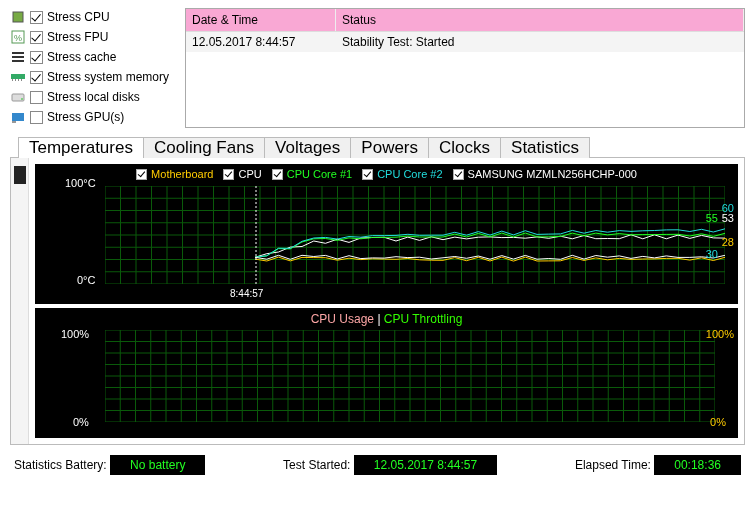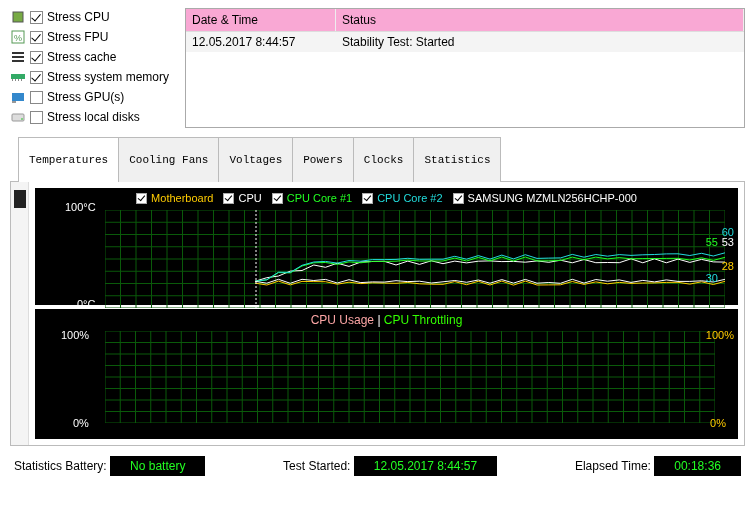--- a/index.html
+++ b/index.html
@@ -14,28 +14,28 @@
   .opt-label { font-size: 12px; }
   .log-table { flex: 1; border: 1px solid #aaa; background: #fff; }
   .log-header { display: flex; border-bottom: 1px solid #ddd; background: #f9a8d4; }
   .log-header div { padding: 4px 6px; border-right: 1px solid #eee; }
   .lh-date { width: 150px; }
   .lh-status { flex: 1; }
   .log-row { display: flex; background: #f4f4f4; }
   .log-row div { padding: 3px 6px; }
   .log-body { height: 90px; }
   .tabs-row { display: flex; margin: 8px 0 0 18px; position: relative; top:1px; }
-  .tab { padding: 16px 10px; border: 1px solid #bbb; border-bottom: none; background: #f0f0f0; margin-right: -1px; font-size: 11px; font-family: Liberation Mono, monospace; }
+  .tab { padding: 0 10px; border: 1px solid #bbb; border-bottom: none; background: #f0f0f0; margin-right: -1px; font-size: 17px; }
   .tab.active { background: #fff; }
   .chart-zone { margin: 0 10px; border: 1px solid #bbb; padding: 0; }
   .sidebar-strip { width: 18px; background: #f4f4f4; border-right: 1px solid #ddd; position: relative; }
   .sidebar-strip .dark { position: absolute; top: 8px; left: 3px; width: 12px; height: 18px; background: #222; }
   .chart-wrap { display: flex; }
   .chart-area { flex: 1; }
-  .chart1 { background: #000; margin: 6px 6px 4px 6px; height: 117px; position: relative; }
+  .chart1 { background: #000; margin: 6px 6px 4px 6px; height: 140px; position: relative; }
   .chart2 { background: #000; margin: 0 6px 6px 6px; height: 130px; position: relative; }
   .legend-row { display: flex; gap: 10px; justify-content: center; align-items: center; padding: 4px 0; font-size: 11px; color: #fff; }
   .leg-item { display: inline-flex; align-items: center; gap: 4px; }
   .leg-cb { width: 11px; height: 11px; border: 1px solid #aaa; background: #fff; display:inline-flex; align-items:center; justify-content:center;}
   .leg-cb::after{content:''; width:6px; height:3px; border-left:1.5px solid #000; border-bottom:1.5px solid #000; transform:rotate(-50deg) translate(0.5px,-0.5px);}
   .axis-label { position: absolute; color: #fff; font-size: 11px; }
   .y100 { left: 30px; top: 13px; }
   .y0 { left: 42px; top: 110px; }
   .yl100 { left: 26px; top: 20px; }
   .yl0 { left: 38px; top: 108px; }
@@ -97,36 +97,36 @@
             <rect x="8" y="10" width="1" height="2" fill="#888"></rect>
             <rect x="11" y="10" width="1" height="2" fill="#888"></rect>
           </svg>
         </span>
         <span class="cb chk"></span>
         <span class="opt-label">Stress system memory</span>
       </div>
       <div class="opt-row">
         <span class="opt-icon">
           <svg viewBox="0 0 16 16">
+            <rect x="2" y="5" width="12" height="7" rx="1" fill="#ddd" stroke="#999"></rect>
+            <circle cx="12" cy="10" r="1" fill="#6c6"></circle>
+          </svg>
+        </span>
+        <span class="cb"></span>
+        <span class="opt-label">Stress local disks</span>
+      </div>
+      <div class="opt-row">
+        <span class="opt-icon">
+          <svg viewBox="0 0 16 16">
             <rect x="2" y="4" width="12" height="8" fill="#38c"></rect>
             <rect x="2" y="12" width="4" height="2" fill="#999"></rect>
           </svg>
         </span>
         <span class="cb"></span>
         <span class="opt-label">Stress GPU(s)</span>
-      </div>
-      <div class="opt-row">
-        <span class="opt-icon">
-          <svg viewBox="0 0 16 16">
-            <rect x="2" y="5" width="12" height="7" rx="1" fill="#ddd" stroke="#999"></rect>
-            <circle cx="12" cy="10" r="1" fill="#6c6"></circle>
-          </svg>
-        </span>
-        <span class="cb"></span>
-        <span class="opt-label">Stress local disks</span>
       </div>
     </div>
   <div class="log-table">
     <div class="log-header">
       <div class="lh-date">Date &amp; Time</div>
       <div class="lh-status">Status</div>
     </div>
     <div class="log-body" id="log-body">
         <div class="log-row">
           <div class="lh-date">12.05.2017 8:44:57</div>

